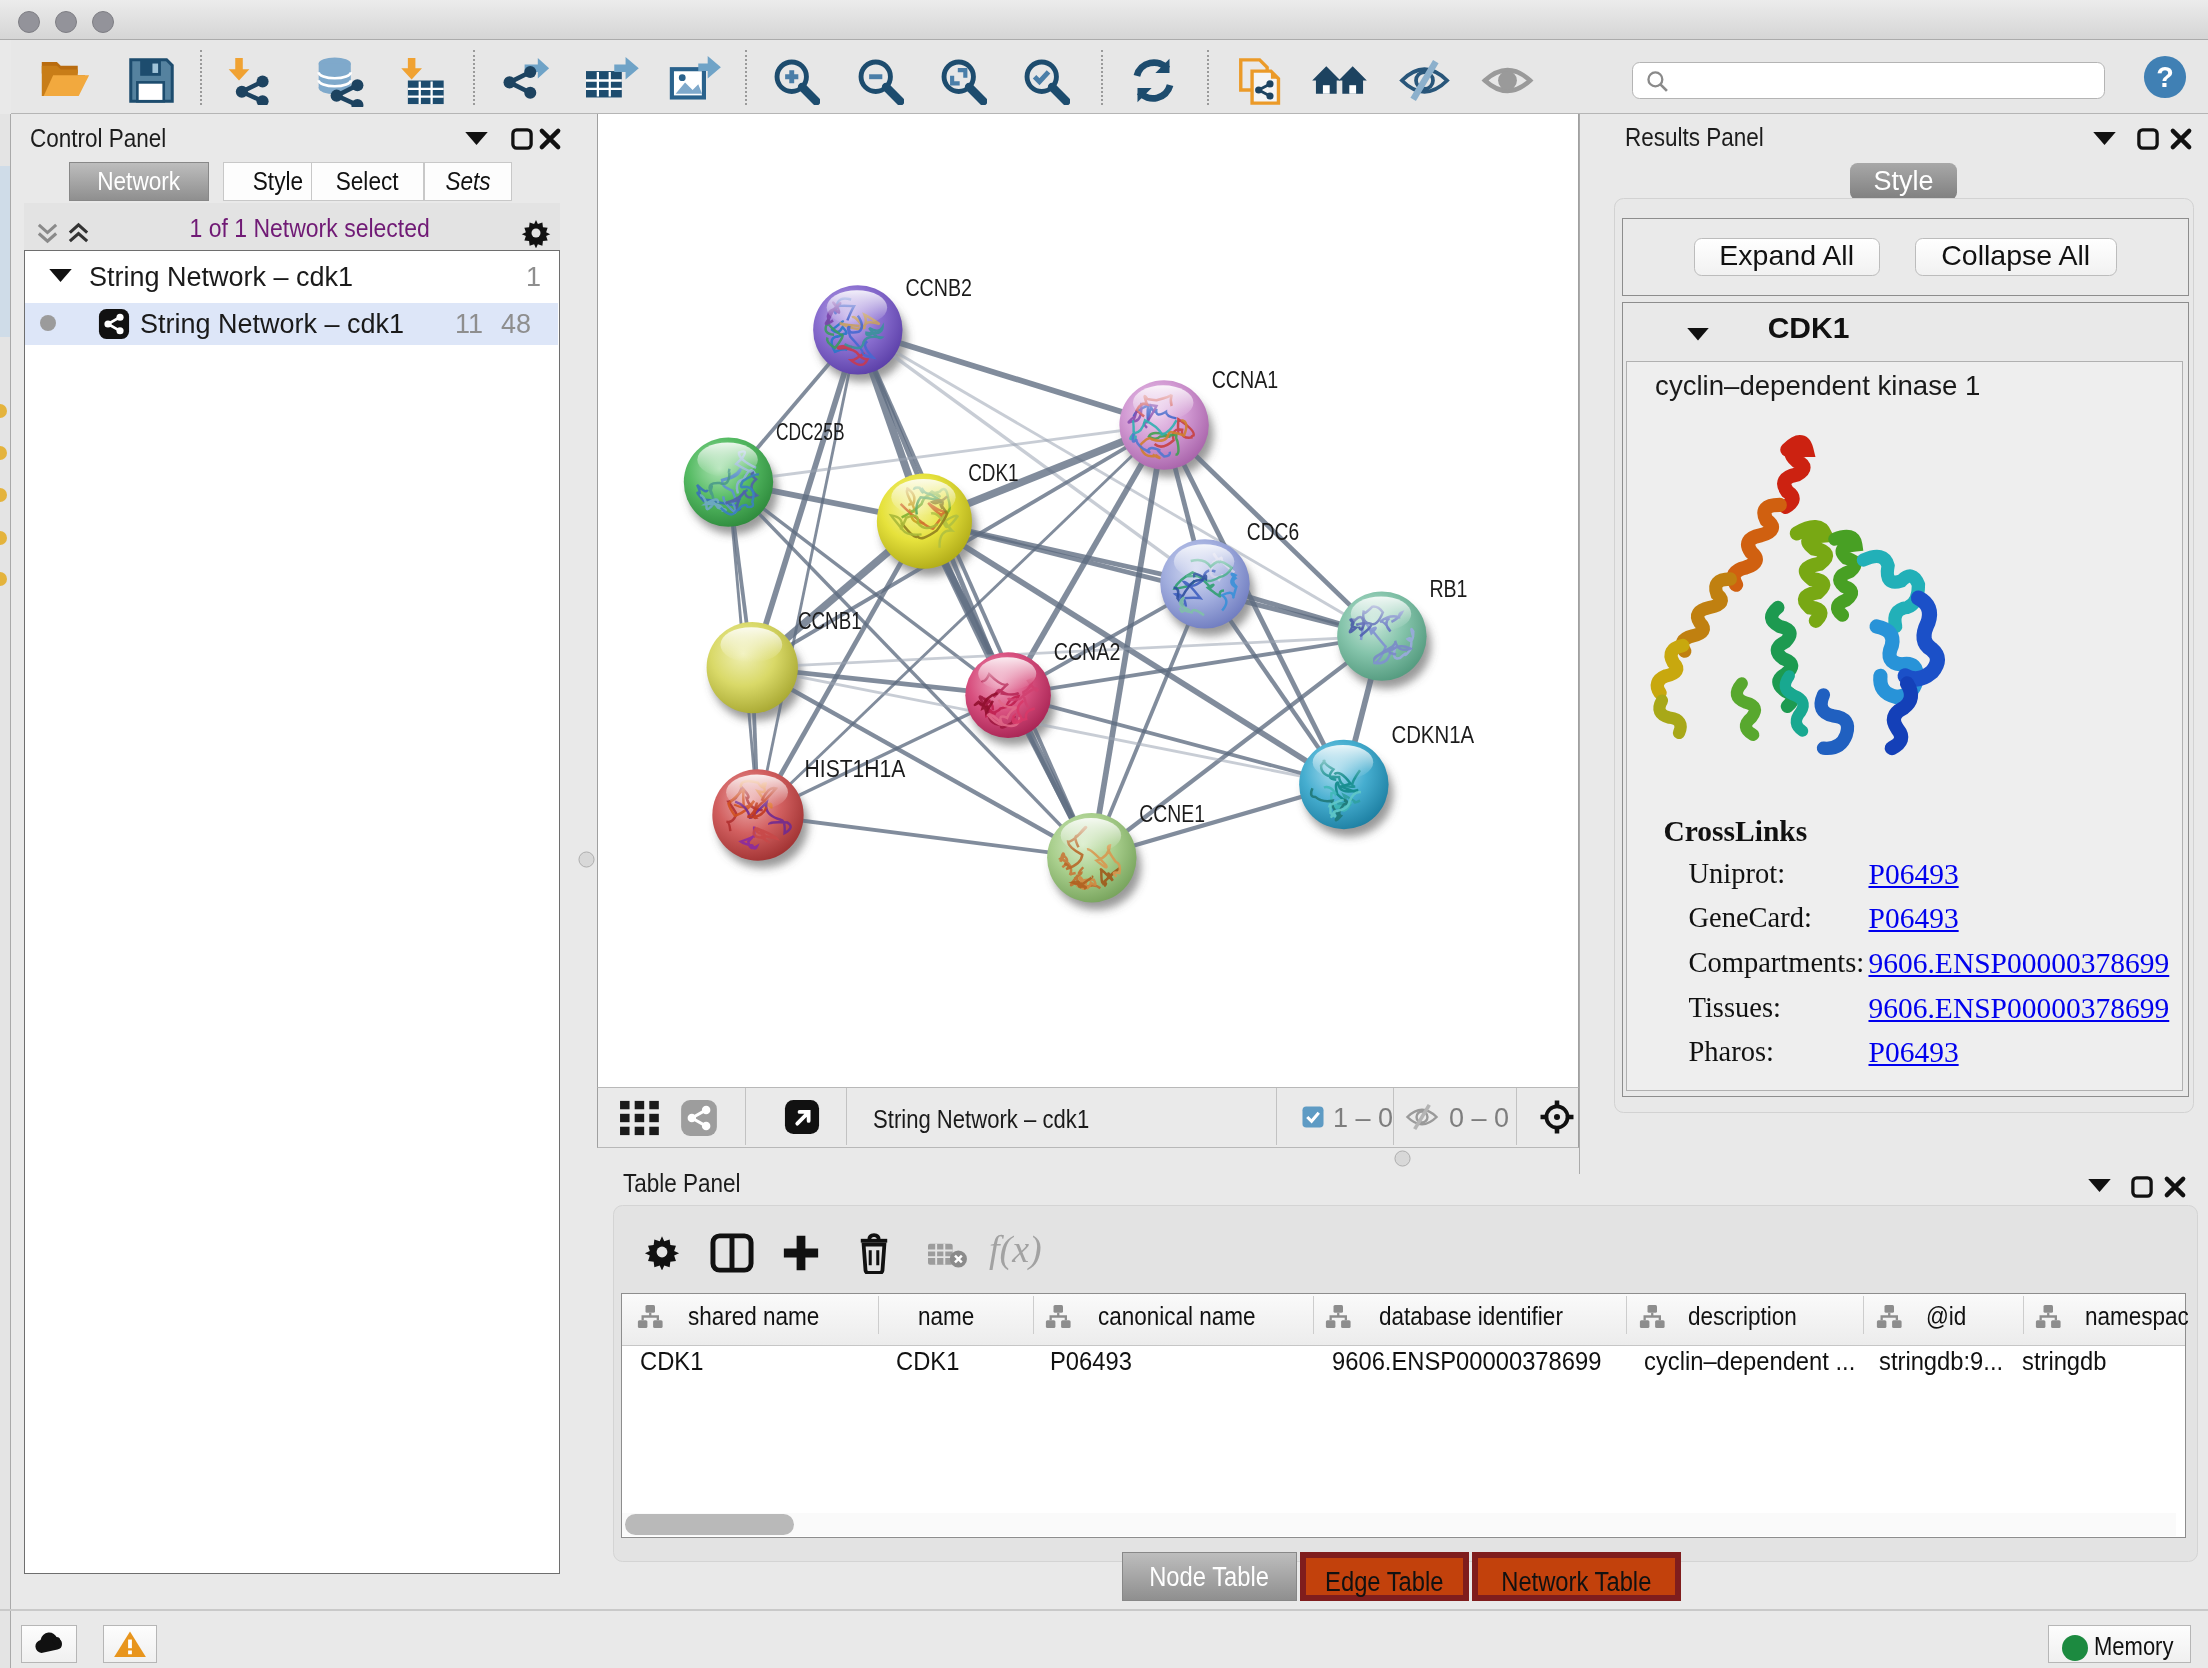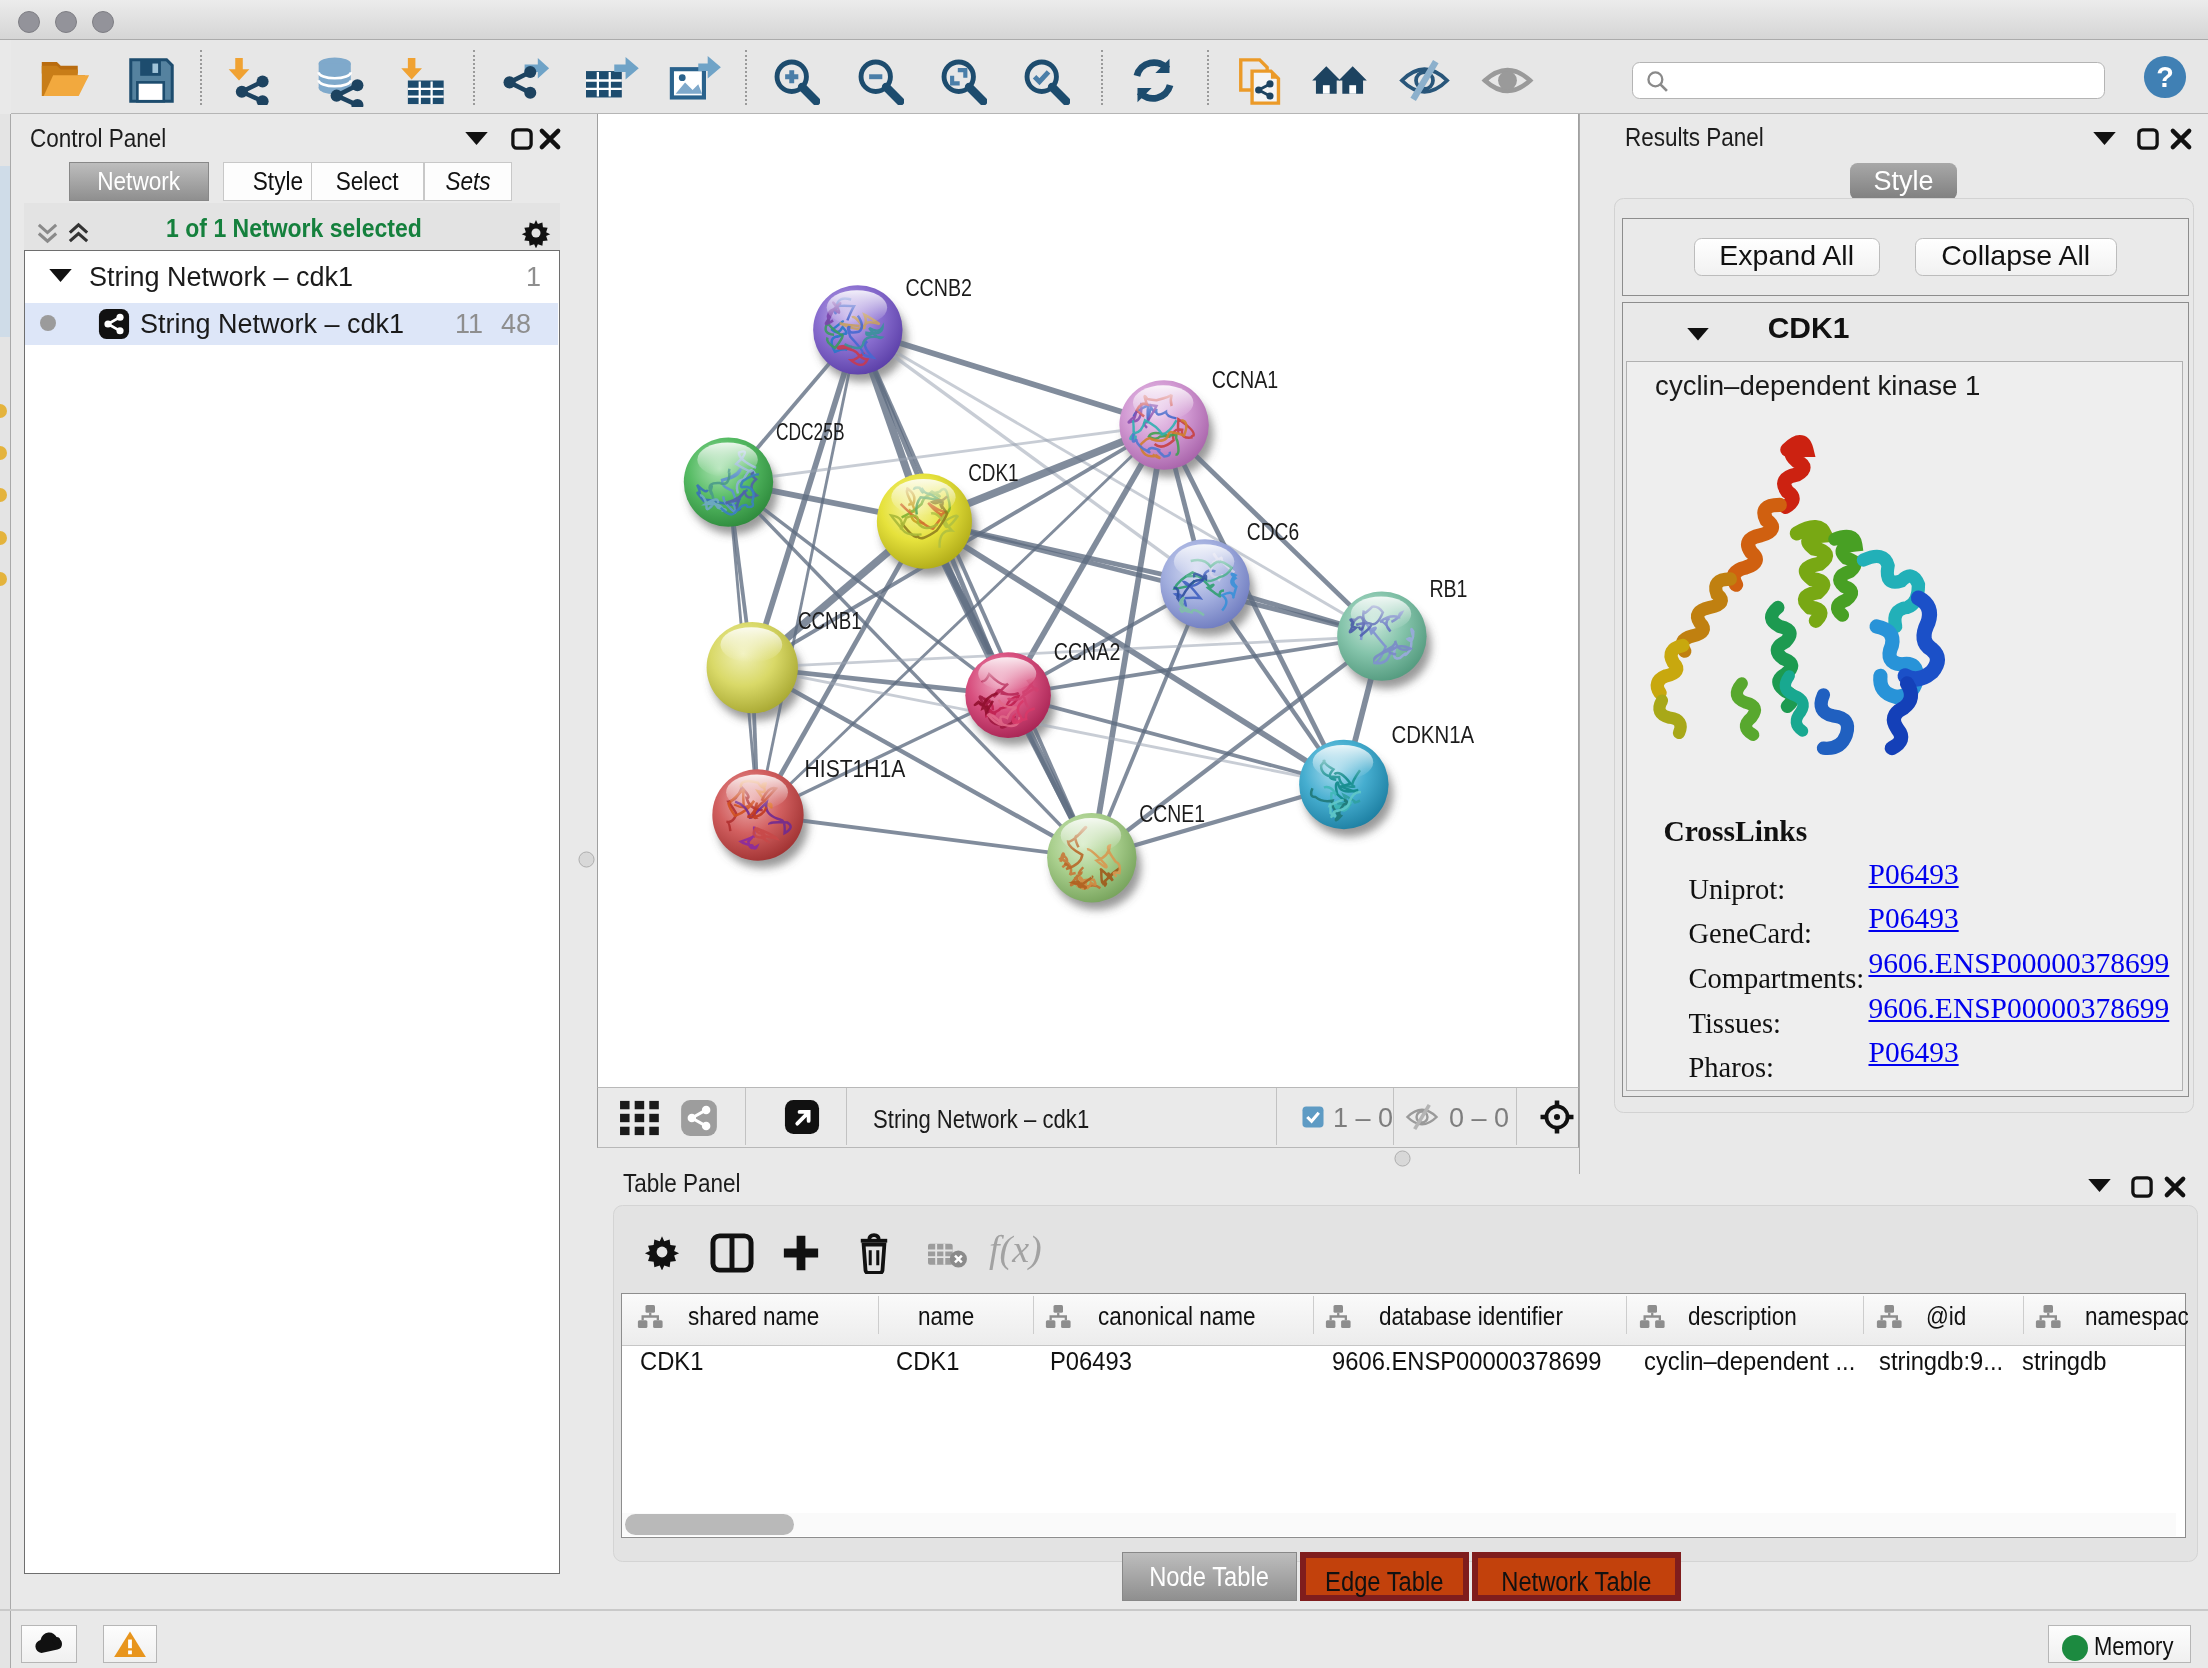--- a/index.html
+++ b/index.html
@@ -30,21 +30,21 @@
   
   #searchbox { position:absolute; left:1621px; top:22px; width:473px; height:37px; background:#fff;
     border:1.9px solid #b4b4b4; border-radius:7.6px; }
 
   
   #cp-title { left:29.5px; top:124px; font-size:25px; color:#1c1c1c; transform:scaleX(0.90); transform-origin:0 50%; }
   .tab { position:absolute; top:162px; height:39px; background:#fdfdfd; border:1px solid #c8c8c8;
     font-size:26px; color:#111; text-align:center; line-height:37px; }
   .tabsel { background:linear-gradient(#bdbdbd,#8f8f8f); color:#fff; border:1px solid #888;}
   #cp-bar { left:24px; top:203px; width:536px; height:48px; background:#e3e3e3; }
-  #cp-bar .lbl { position:absolute; left:2px; top:10.5px; width:100%; text-align:center; font-size:25px; color:#15803d;font-weight:bold; }
+  #cp-bar .lbl { position:absolute; left:18px; top:10.5px; width:100%; text-align:center; font-size:25px; color:#701a75; }
   #cp-tree { left:24px; top:250px; width:536px; height:1324px; background:#fff; border:1.9px solid #6e6e6e; }
   #row1 { position:absolute; left:0; top:0; width:533px; height:52px; font-size:27px; color:#1a1a1a; }
   #row2 { position:absolute; left:0; top:52px; width:533px; height:42px; background:#dde6f8; font-size:27px; color:#1a1a1a; }
 
   
   #netview { left:597px; top:114px; width:982px; height:973px; background:#fff; border-left:1.9px solid #a0a0a0; border-right:1.9px solid #a0a0a0;}
   #netbar { left:597px; top:1087px; width:982px; height:61px; background:#eaeaea; border:1.9px solid #b8b8b8; border-left:1.9px solid #a0a0a0; border-right:1.9px solid #a0a0a0;}
   .nbsep { position:absolute; top:0px; height:57px; border-left:1.9px solid #c2c2c2; }
   #netname { position:absolute; left:275px; top:16px; font-size:26px; color:#1a1a1a; transform:scaleX(0.85); transform-origin:0 50%; }
 
@@ -57,21 +57,21 @@
   #rp-container { position:absolute; left:34px; top:84px; width:580px; height:915px; background:#e8e8e8;
      border:1px solid #d2d2d2; border-radius:9.5px; }
   #rp-box1 { position:absolute; left:6.7px; top:19px; width:567px; height:78px; border:1.9px solid #8d8d8d; background:#eaeaea;}
   .rbtn { position:absolute; top:19px; height:38px; background:linear-gradient(#ffffff,#f1f1f1);
      border:1.9px solid #bcbcbc; border-radius:7.6px; font-size:28.5px; color:#111; text-align:center; }
   #rp-box2 { position:absolute; left:6.7px; top:103px; width:567px; height:795px; border:1.9px solid #8d8d8d; background:#e9e9e9; }
   #cdk1hdr { position:absolute; left:0; top:0; width:100%; height:58px; }
   #rp-content { position:absolute; left:3.8px; top:58px; width:557px; height:730px; background:#eeeeee; border:1.9px solid #b0b0b0; }
 
   .serif { font-family:"Liberation Serif", serif; }
-  .xl-row { position:absolute; left:61px; font-size:28.5px; color:#111;margin-top:16px; }
+  .xl-row { position:absolute; left:61px; font-size:28.5px; color:#111; }
   .xl-val { position:absolute; left:241px; font-size:29.5px; color:#0000ee; text-decoration:underline; }
 
   
   #tp-title { left:623px; top:1169px; font-size:25px; color:#1c1c1c; transform:scaleX(0.90); transform-origin:0 50%; }
   #tp-container { left:613px; top:1205px; width:1585px; height:357px; background:#e3e3e3; border-radius:9.5px; border:1px solid #d4d4d4;}
   #tp-table { position:absolute; left:6.7px; top:87px; width:1565px; height:245px; background:#fff; border:1.9px solid #8d8d8d; }
   #tp-hdr { position:absolute; left:0; top:0; width:100%; height:52px; background:linear-gradient(#fafafa,#ececec); border-bottom:1.9px solid #c6c6c6; font-size:26px; color:#111;}
   .th { position:absolute; top:7.6px; font-size:25px; transform:scaleX(0.90); transform-origin:0 50%; }
   .thsep { position:absolute; top:1.9px; height:38px; border-left:1.9px solid #cdcdcd; }
   #tp-row { position:absolute; left:0; top:46px; width:100%; height:42px; font-size:26px; color:#111; }

